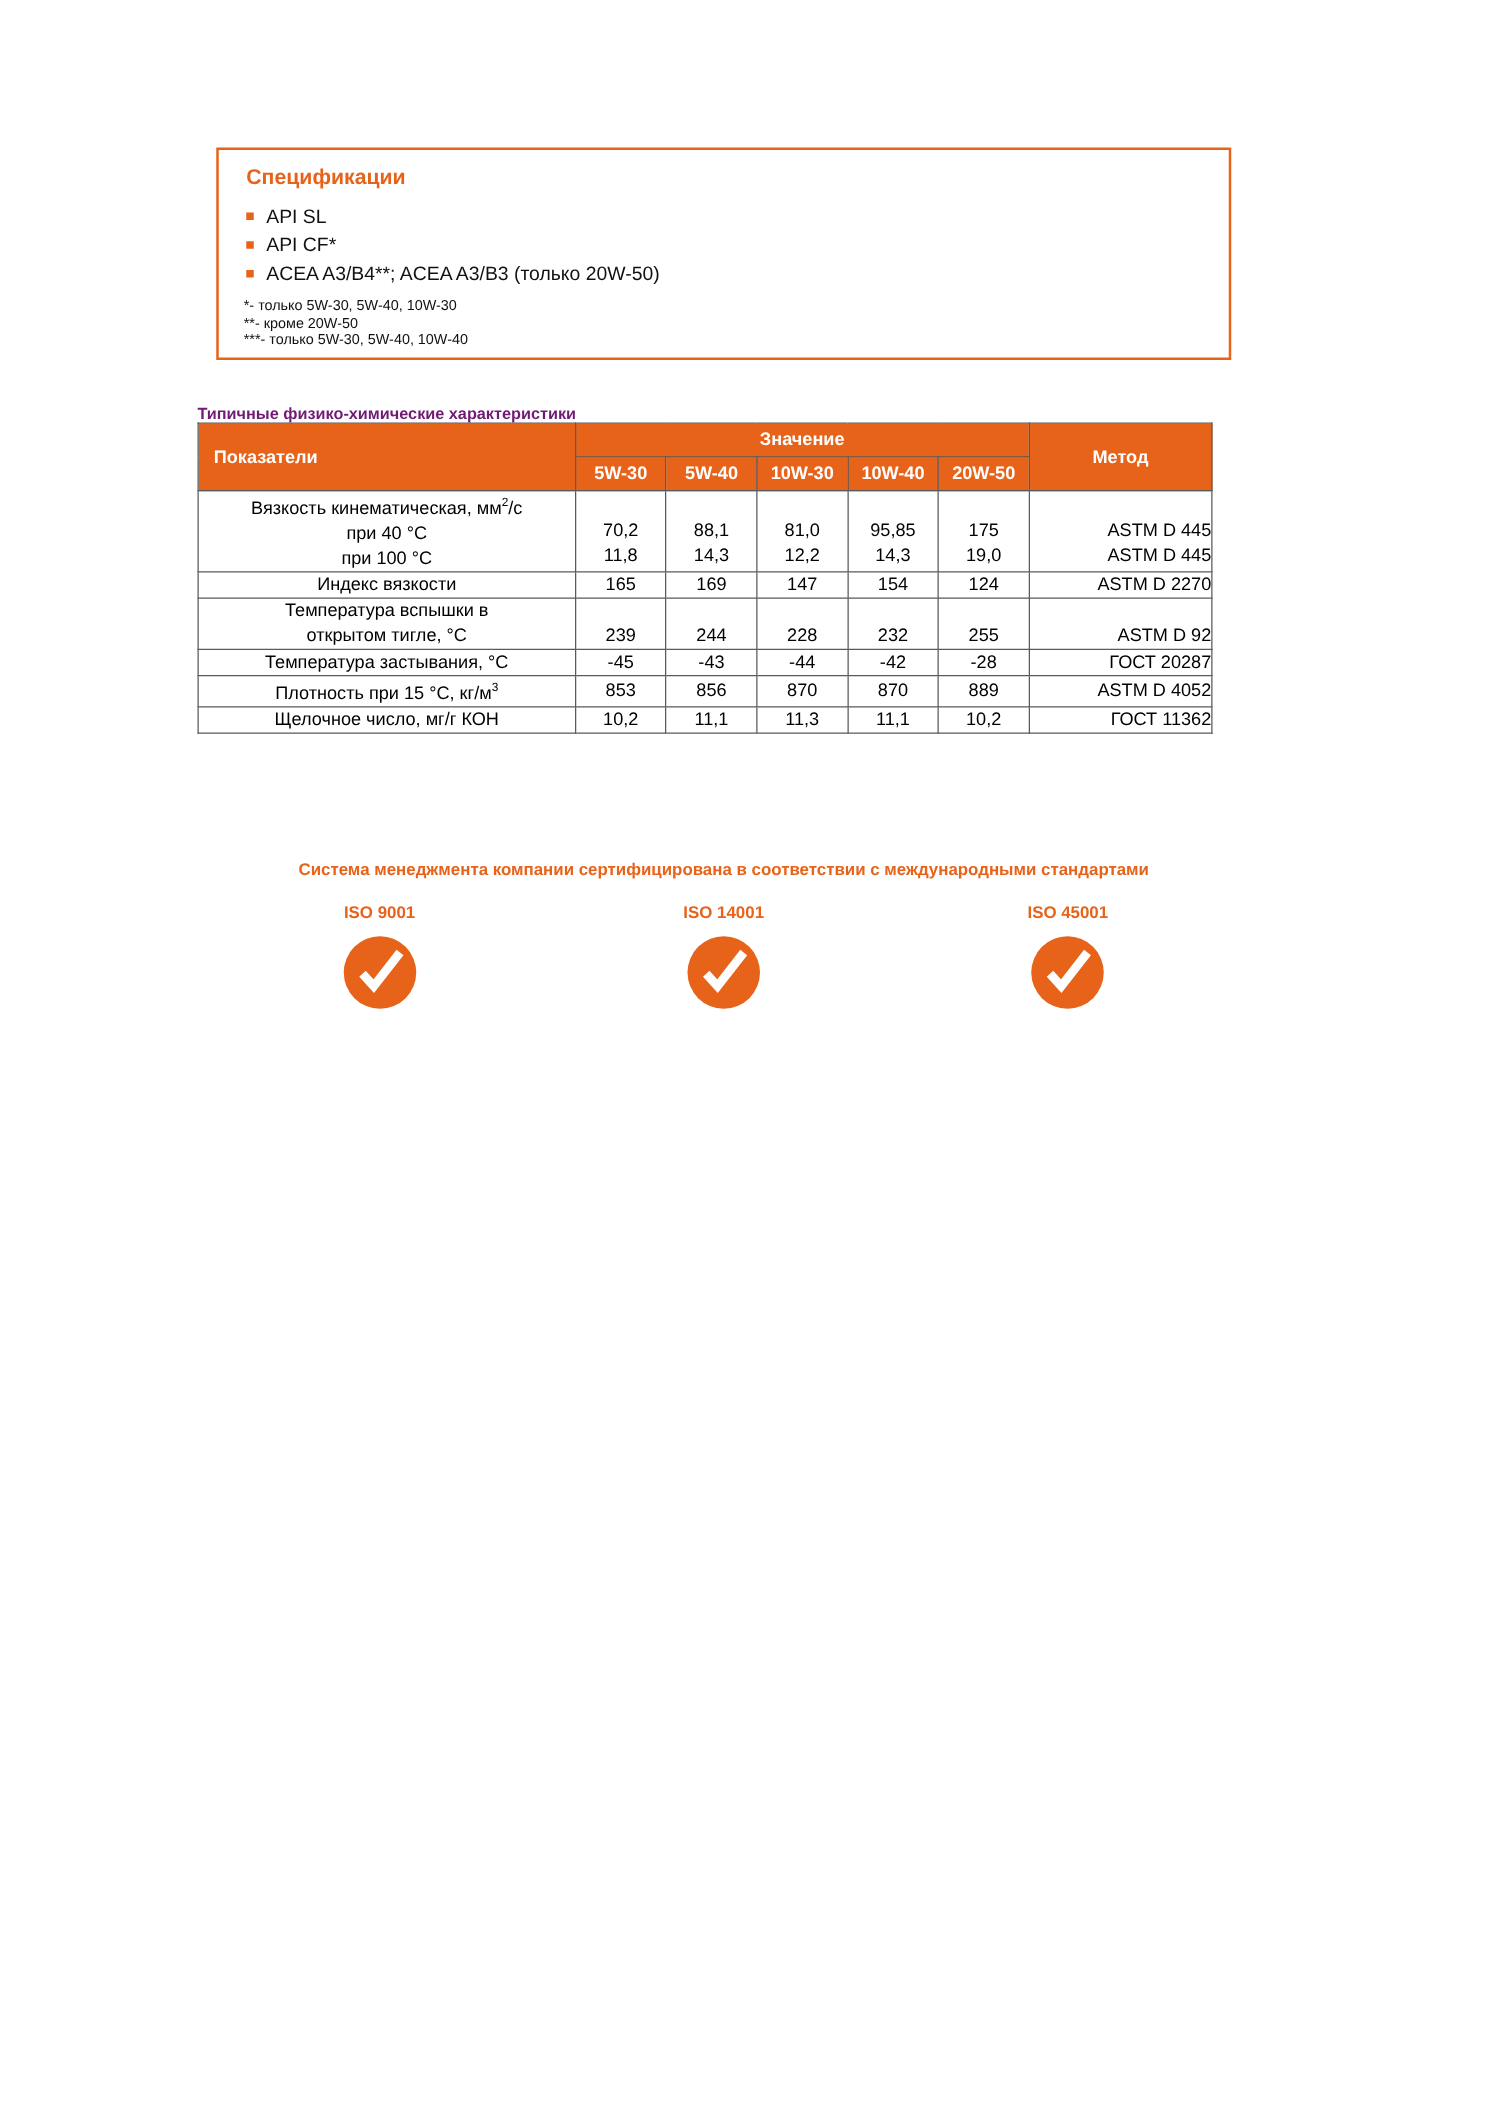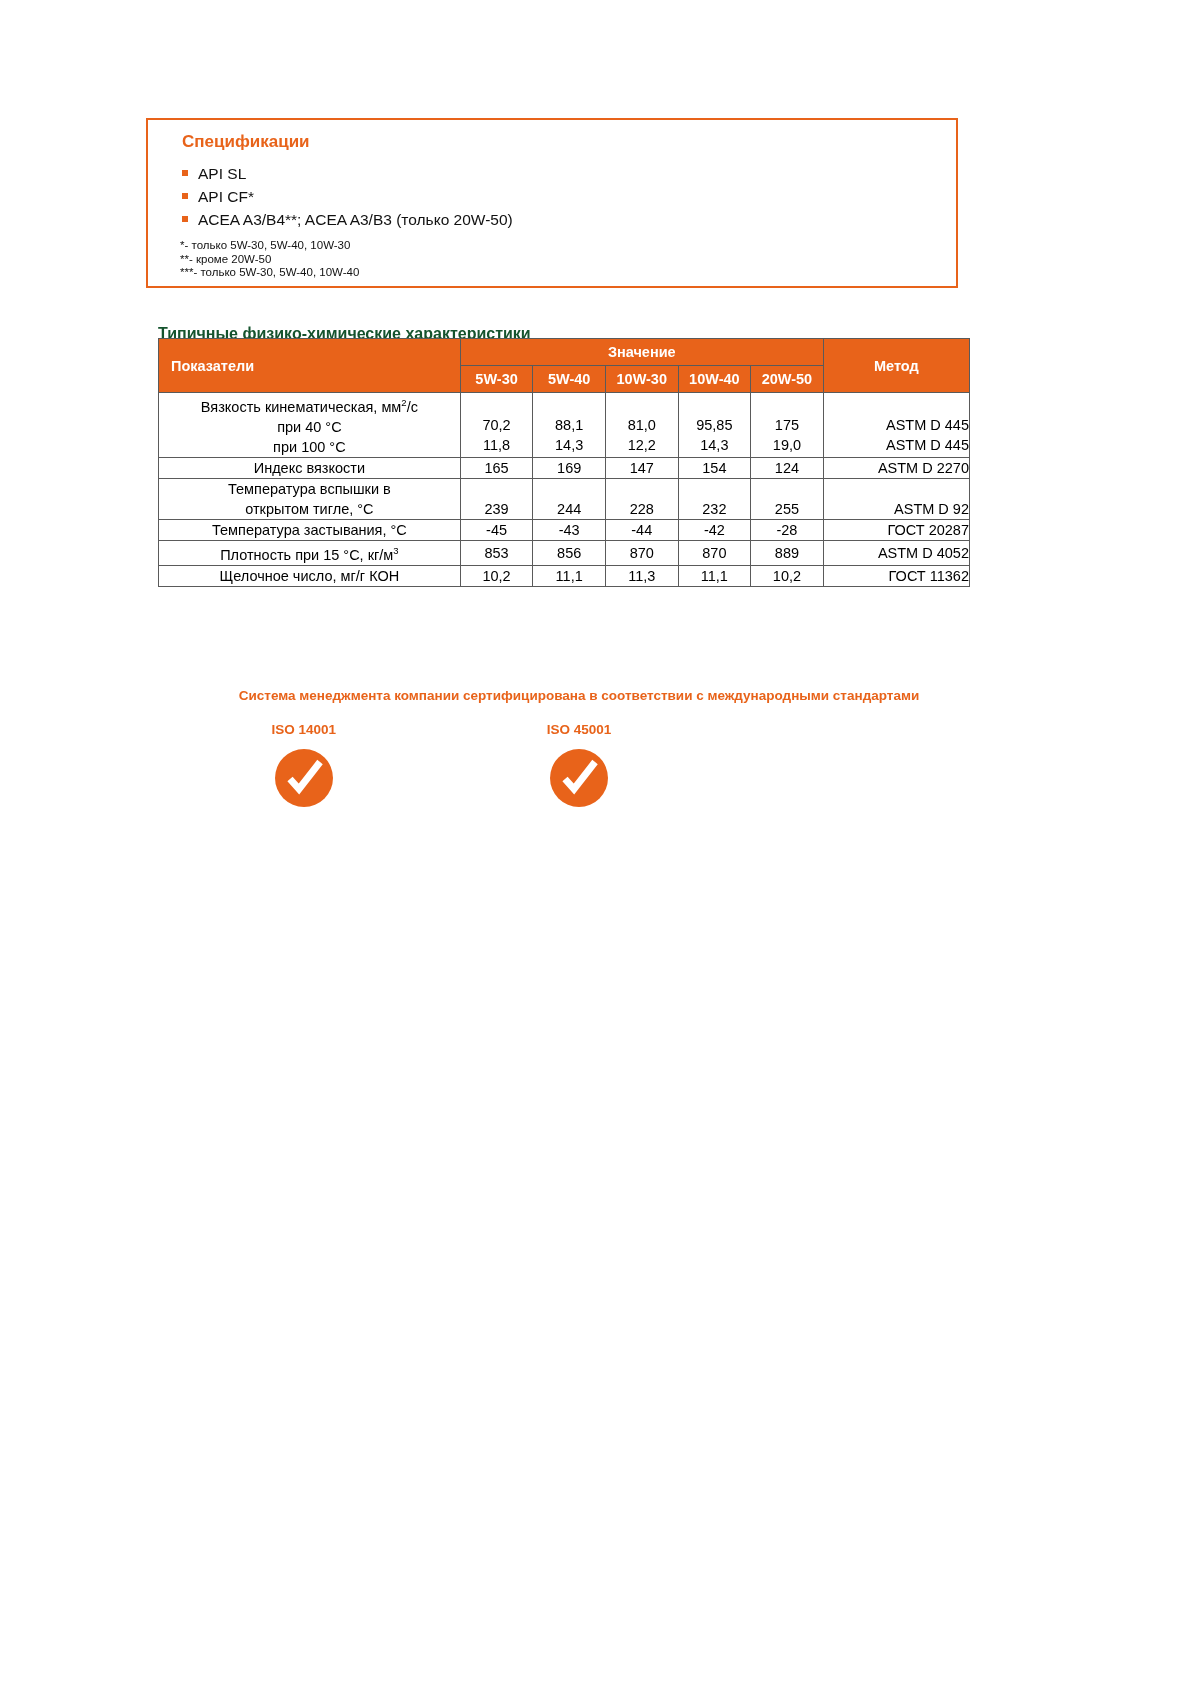--- a/index.html
+++ b/index.html
@@ -18,27 +18,27 @@
   .page {
     position: absolute;
     left: 0; top: 0;
     width: 1200px;
     height: 1684px;
   }
 
   
   .spec-box {
     position: absolute;
-    left: 146px;
+    left: 173px;
     top: 118px;
     width: 812px;
     height: 170px;
     border: 2px solid #E8631A;
     box-sizing: border-box;
-    padding: 10px 14px 0 32px;
+    padding: 10px 14px 0 20px;
   }
   .spec-title {
     color: #E8631A;
     font-size: 17px;
     font-weight: bold;
     margin: 2px 0 10px 2px;
   }
   .spec-cols {
     display: flex;
     align-items: flex-start;
@@ -67,22 +67,22 @@
     font-size: 11.5px;
     line-height: 13.5px;
     color: #111;
   }
 
   
   .char-title {
     position: absolute;
     left: 158px;
     top: 312px;
-    color: #14532d;
-    font-size: 16px;
+    color: #701a75;
+    font-size: 13px;
     font-weight: bold;
   }
 
   table.props {
     position: absolute;
     left: 158px;
     top: 338px;
     width: 812px;
     border-collapse: collapse;
     font-size: 14.5px;
@@ -296,20 +296,28 @@
         <td class="method">ГОСТ 11362</td>
       </tr>
 
     </tbody>
   </table>
 
   <div class="cert-caption">Система менеджмента компании сертифицирована в соответствии с международными стандартами</div>
 
   <div class="cert-row">
     <div class="cert">
+      <div class="cert-label">ISO 9001</div>
+      <div class="cert-mark">
+        <svg width="58" height="58" viewBox="0 0 58 58" aria-hidden="true">
+          <path d="M15 30 L24 40 L45 13" fill="none" stroke="#ffffff" stroke-width="7" stroke-linecap="butt" stroke-linejoin="miter"></path>
+        </svg>
+      </div>
+    </div>
+    <div class="cert">
       <div class="cert-label">ISO 14001</div>
       <div class="cert-mark">
         <svg width="58" height="58" viewBox="0 0 58 58" aria-hidden="true">
           <path d="M15 30 L24 40 L45 13" fill="none" stroke="#ffffff" stroke-width="7" stroke-linecap="butt" stroke-linejoin="miter"></path>
         </svg>
       </div>
     </div>
     <div class="cert">
       <div class="cert-label">ISO 45001</div>
       <div class="cert-mark">

